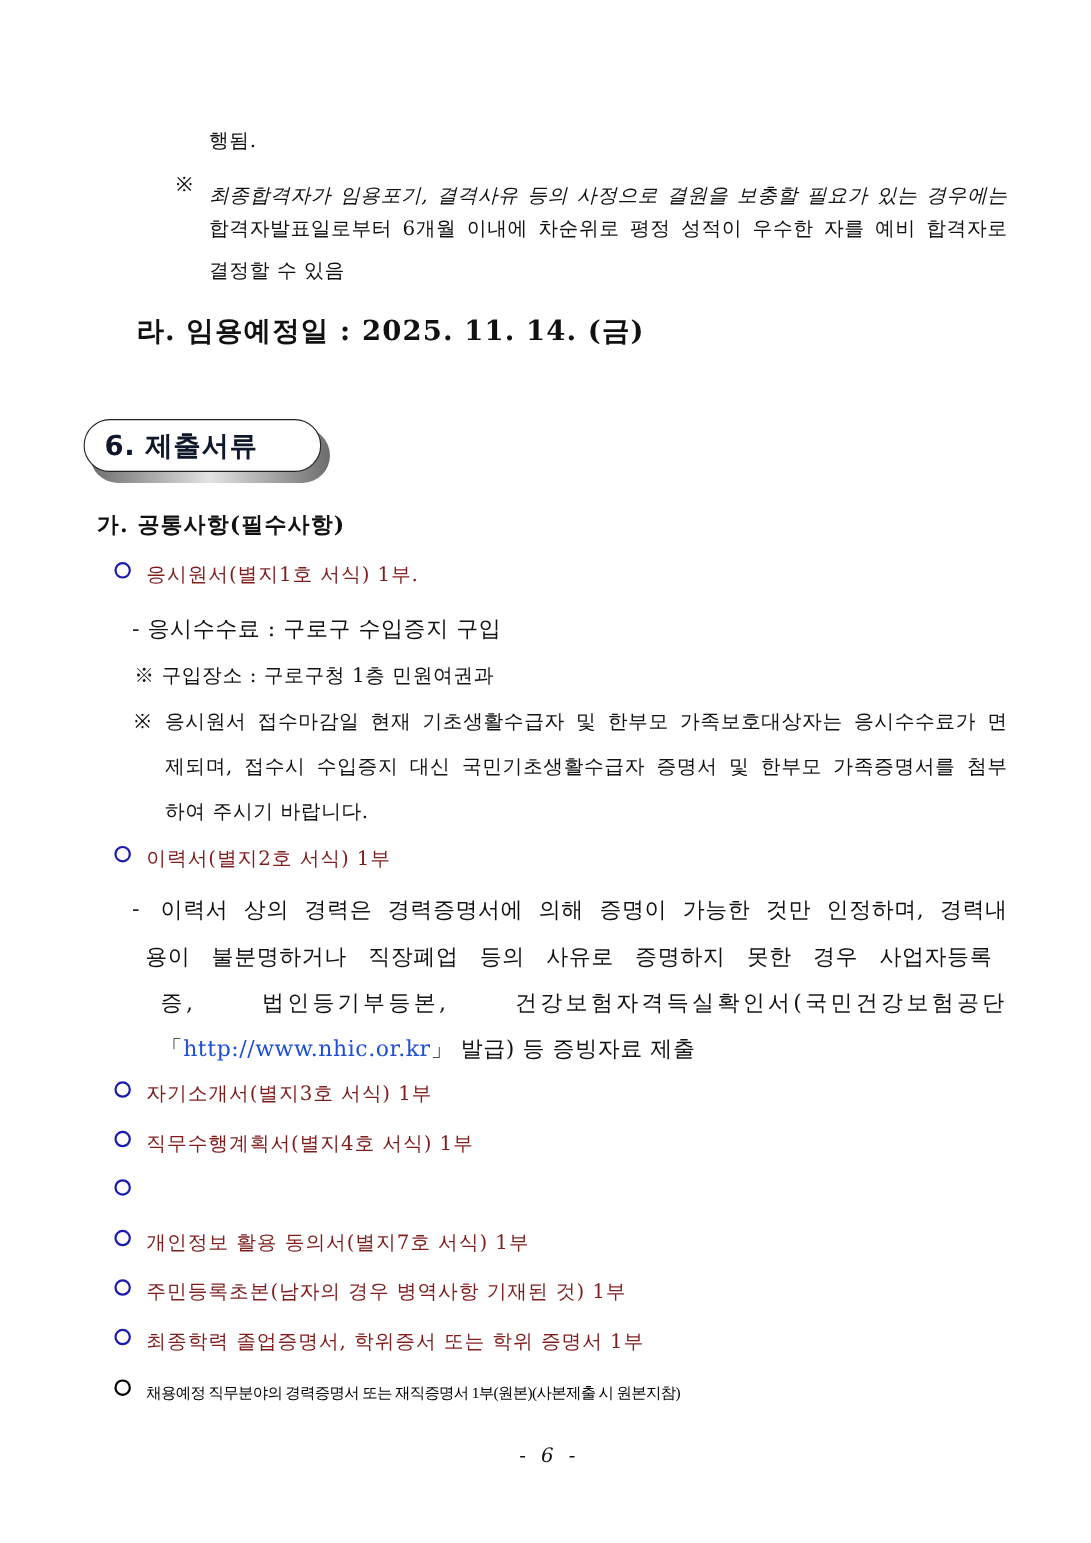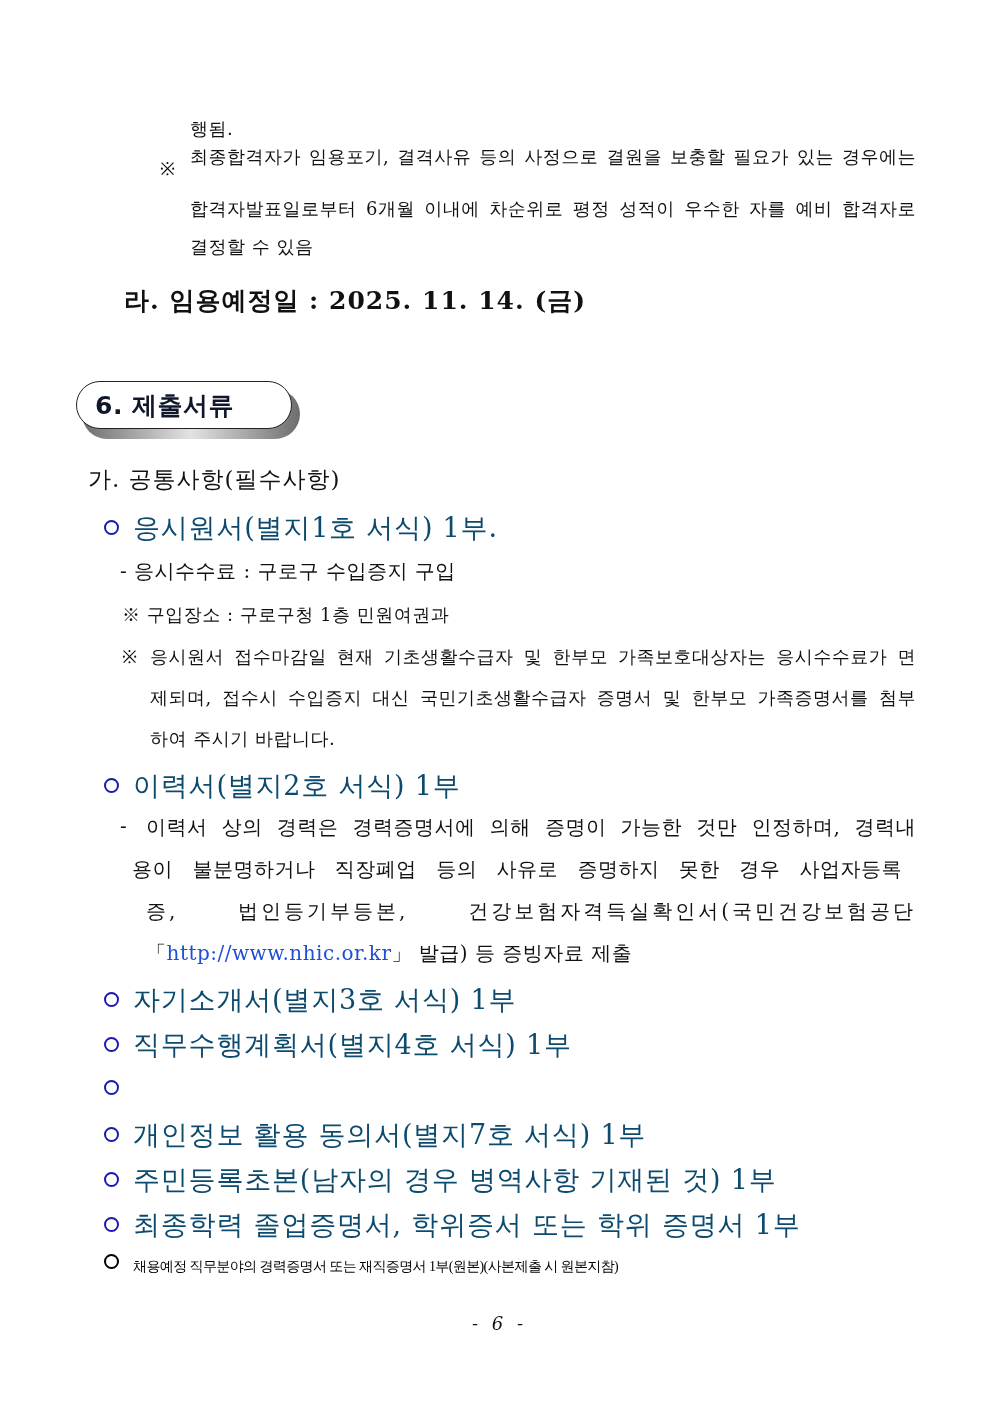--- a/index.html
+++ b/index.html
@@ -66,28 +66,28 @@
     align-items: center;
     padding-left: 18px;
     font-family: "DejaVu Sans", "Liberation Sans", sans-serif;
     font-weight: bold;
     font-size: 25px;
     letter-spacing: 0.5px;
     color: #0f172a;
   }
 
   .subheading {
-    font-size: 23px;
-    font-weight: normal;
+    font-size: 20px;
+    font-weight: bold;
     letter-spacing: 1px;
   }
 
   .blue-item {
-    font-size: 27px;
-    color: #0c4a6e;
+    font-size: 18px;
+    color: #7f1d1d;
     letter-spacing: 0.8px;
   }
   .blue-item .bullet, .black-item .bullet {
     display: inline-block;
     width: 15px;
     height: 15px;
     border: 2px solid #1a1ab0;
     border-radius: 50%;
     margin-right: 14px;
     vertical-align: 2px;
@@ -118,21 +118,21 @@
     font-style: italic;
     letter-spacing: 4px;
   }
 </style>
 </head>
 <body>
 
 <div class="abs small-text" style="left:190px; top:116px;">행됨.</div>
 
 <div class="abs small-text" style="left:160px; top:156px;">※</div>
-<div class="abs small-text justify-line" style="left:190px; top:144px; width:726px;">최종합격자가 임용포기, 결격사유 등의 사정으로 결원을 보충할 필요가 있는 경우에는</div>
+<div class="abs small-text justify-line" style="left:190px; top:166px; width:726px;font-style:italic;">최종합격자가 임용포기, 결격사유 등의 사정으로 결원을 보충할 필요가 있는 경우에는</div>
 <div class="abs small-text justify-line" style="left:190px; top:196px; width:726px;">합격자발표일로부터 6개월 이내에 차순위로 평정 성적이 우수한 자를 예비 합격자로</div>
 <div class="abs small-text" style="left:190px; top:234px;">결정할 수 있음</div>
 
 <div class="abs date-line" style="left:124px; top:284px;">라. 임용예정일 : 2025. 11. 14. (금)</div>
 
 <div class="section-pill-wrap">
   <div class="section-pill-shadow"></div>
   <div class="section-pill">6. 제출서류</div>
 </div>
 

